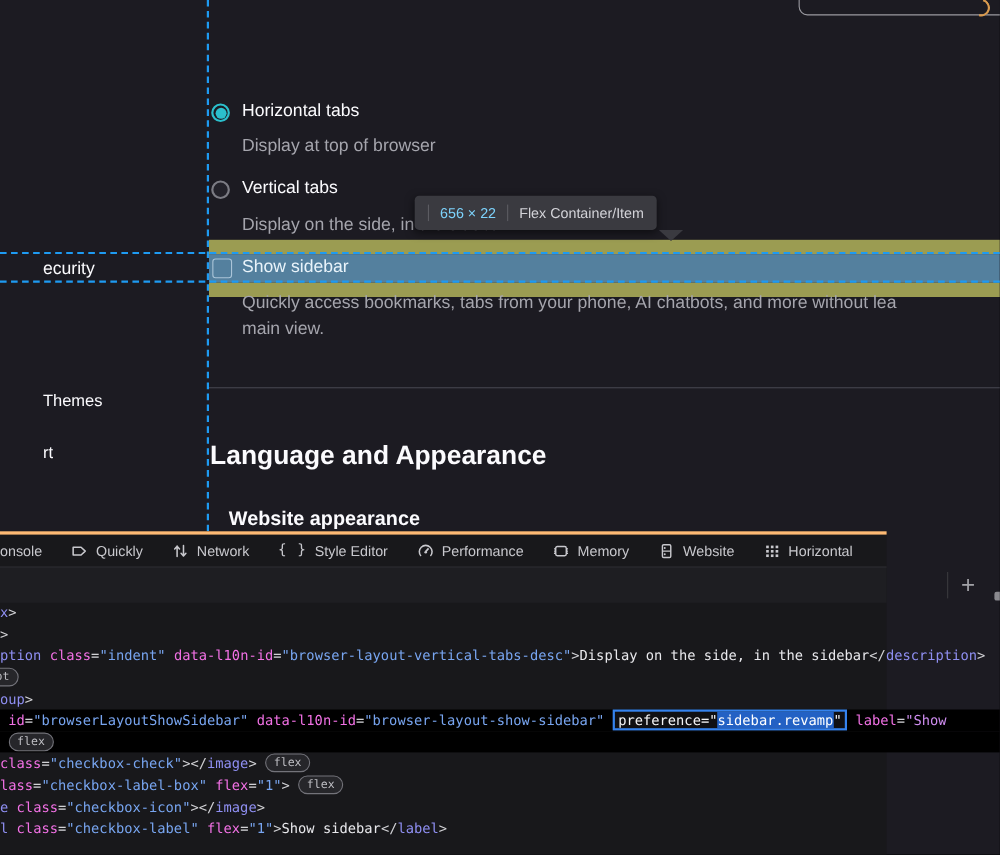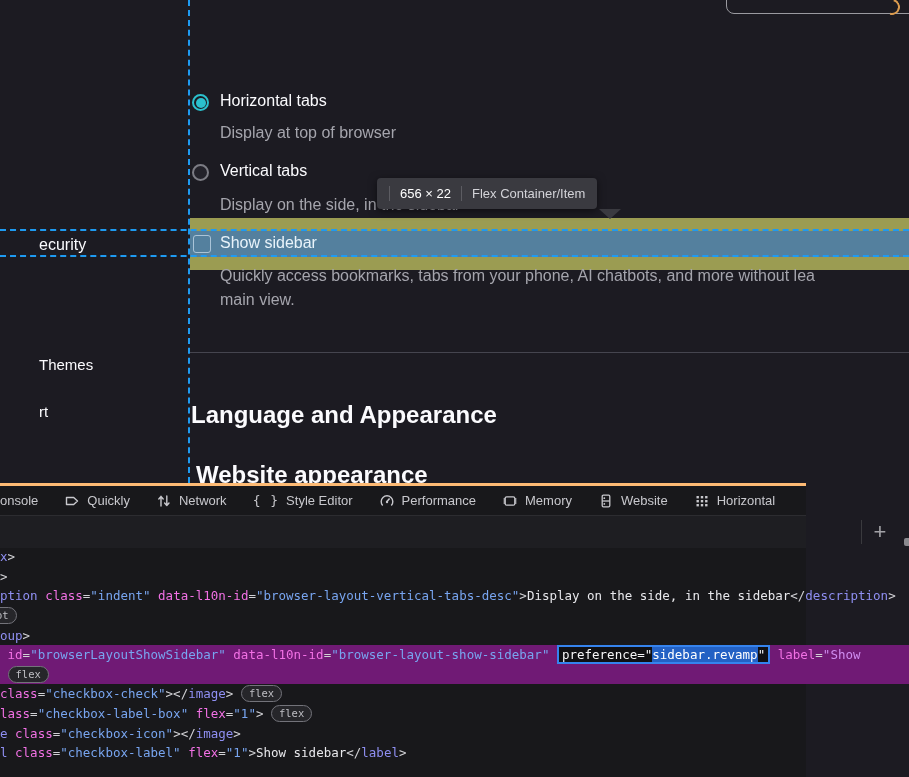--- a/index.html
+++ b/index.html
@@ -26,21 +26,21 @@
   .hl-check{position:absolute;left:3px;top:4px;width:16px;height:16px;border:1.5px solid #aac4d8;
             border-radius:3px;}
   .hl-label{position:absolute;left:30px;top:3px;color:#e9f3fa;font-size:16px;}
   .guide-h{position:absolute;left:0;width:909px;height:0;border-top:2px dashed #1e9bf2;z-index:6;}
   .guide-v{position:absolute;left:188px;top:0;height:483px;width:0;border-left:2px dashed #1e9bf2;z-index:6;}
   .tooltip{position:absolute;left:377px;top:178px;height:31px;background:#3a3a40;border-radius:4px;
            display:flex;align-items:center;gap:10px;padding:0 12px;font-size:13px;z-index:8;
            box-shadow:0 2px 8px rgba(0,0,0,.5);white-space:nowrap;}
   .tt-tag{color:#c983ea;}
   .tt-id{color:#98ca40;}
-  .tt-dim{color:#ffffff;}
+  .tt-dim{color:#7dd3fc;}
   .tt-flex{color:#d3d3d8;}
   .tt-div{width:1px;height:15px;background:#5c5c62;}
   .tt-caret{position:absolute;left:599px;top:209px;width:0;height:0;z-index:8;
             border-left:11px solid transparent;border-right:11px solid transparent;
             border-top:10px solid #3a3a40;}
   
   .devtools{position:absolute;left:0;top:483px;width:806px;height:294px;background:#18181b;
             border-top:3px solid #fdba74;z-index:10;}
   .tabbar{position:relative;height:29px;display:flex;align-items:center;gap:26px;
           color:#c8c8cd;font-size:13px;overflow:hidden;}
@@ -49,21 +49,21 @@
   .brace{font-family:"DejaVu Sans Mono",monospace;font-size:13px;color:#c8c8cd;letter-spacing:1px;}
   .toolbar{position:relative;height:32px;background:#1e1e22;border-top:1px solid #2c2c30;}
   .toolbar .vsep{position:absolute;left:861px;top:4px;width:1px;height:24px;background:#3a3a3e;}
   .plus-btn{position:absolute;left:866px;top:0px;width:28px;height:32px;color:#a2a2a7;font-size:22px;
             display:flex;align-items:center;justify-content:center;background:none;border:none;
             font-family:"Liberation Sans",sans-serif;}
   .corner-dot{position:absolute;left:904px;top:22px;width:8px;height:8px;background:#8a8a8f;border-radius:2px;}
   .markup{position:absolute;left:0;top:61px;width:909px;bottom:0;
           font-family:"DejaVu Sans Mono",monospace;font-size:12.5px;}
   .mline{height:19.6px;display:flex;align-items:center;white-space:pre;}
-  .mline.sel{background:#701a75;}
+  .mline.sel{background:#000000;}
   .tk-tag{color:#8f8ff2;}
   .tk-attr{color:#f271e5;}
   .tk-val{color:#78a5f0;}
   .tk-val2{color:#cf8df0;}
   .tk-p{color:#d2d2d6;}
   .tk-txt{color:#e8e8ec;}
   .mbadge{display:inline-block;color:#bfbfc4;background:#26262a;border:1px solid #73737a;
           border-radius:9px;padding:0px 7px 1px;font-size:10.5px;line-height:14px;}
   .mbadge.cut{margin-left:-12px;}
   .editor{display:inline-block;border:2px solid #3583ee;background:#101013;color:#f5f5f7;
@@ -97,21 +97,21 @@
   <div class="radio off" style="top:164px"></div>
   <div class="opt-label" style="top:162px">Vertical tabs</div>
   <div class="opt-desc" style="top:196px">Display on the side, in the sidebar</div>
 
   <div class="opt-desc" style="top:267px;z-index:5">Quickly access bookmarks, tabs from your phone, AI chatbots, and more without lea</div>
   <div class="opt-desc" style="top:291px;z-index:5">main view.</div>
 
   <div class="separator"></div>
 
   <h2 class="h1" style="left:191px;top:401px;font-size:24px;margin:0">Language and Appearance</h2>
-  <h3 class="h1" style="left:192px;top:457px;font-size:24px;margin:4px">Website appearance</h3>
+  <h3 class="h1" style="left:204px;top:457px;font-size:18px;margin:4px">Website appearance</h3>
 
   <div class="band" style="top:218px"></div>
   <div class="hl-row">
     <div class="hl-check"></div>
     <div class="hl-label">Show sidebar</div>
   </div>
   <div class="band" style="top:257px"></div>
 
   <div class="guide-h" style="top:229px"></div>
   <div class="guide-h" style="top:255px"></div>

